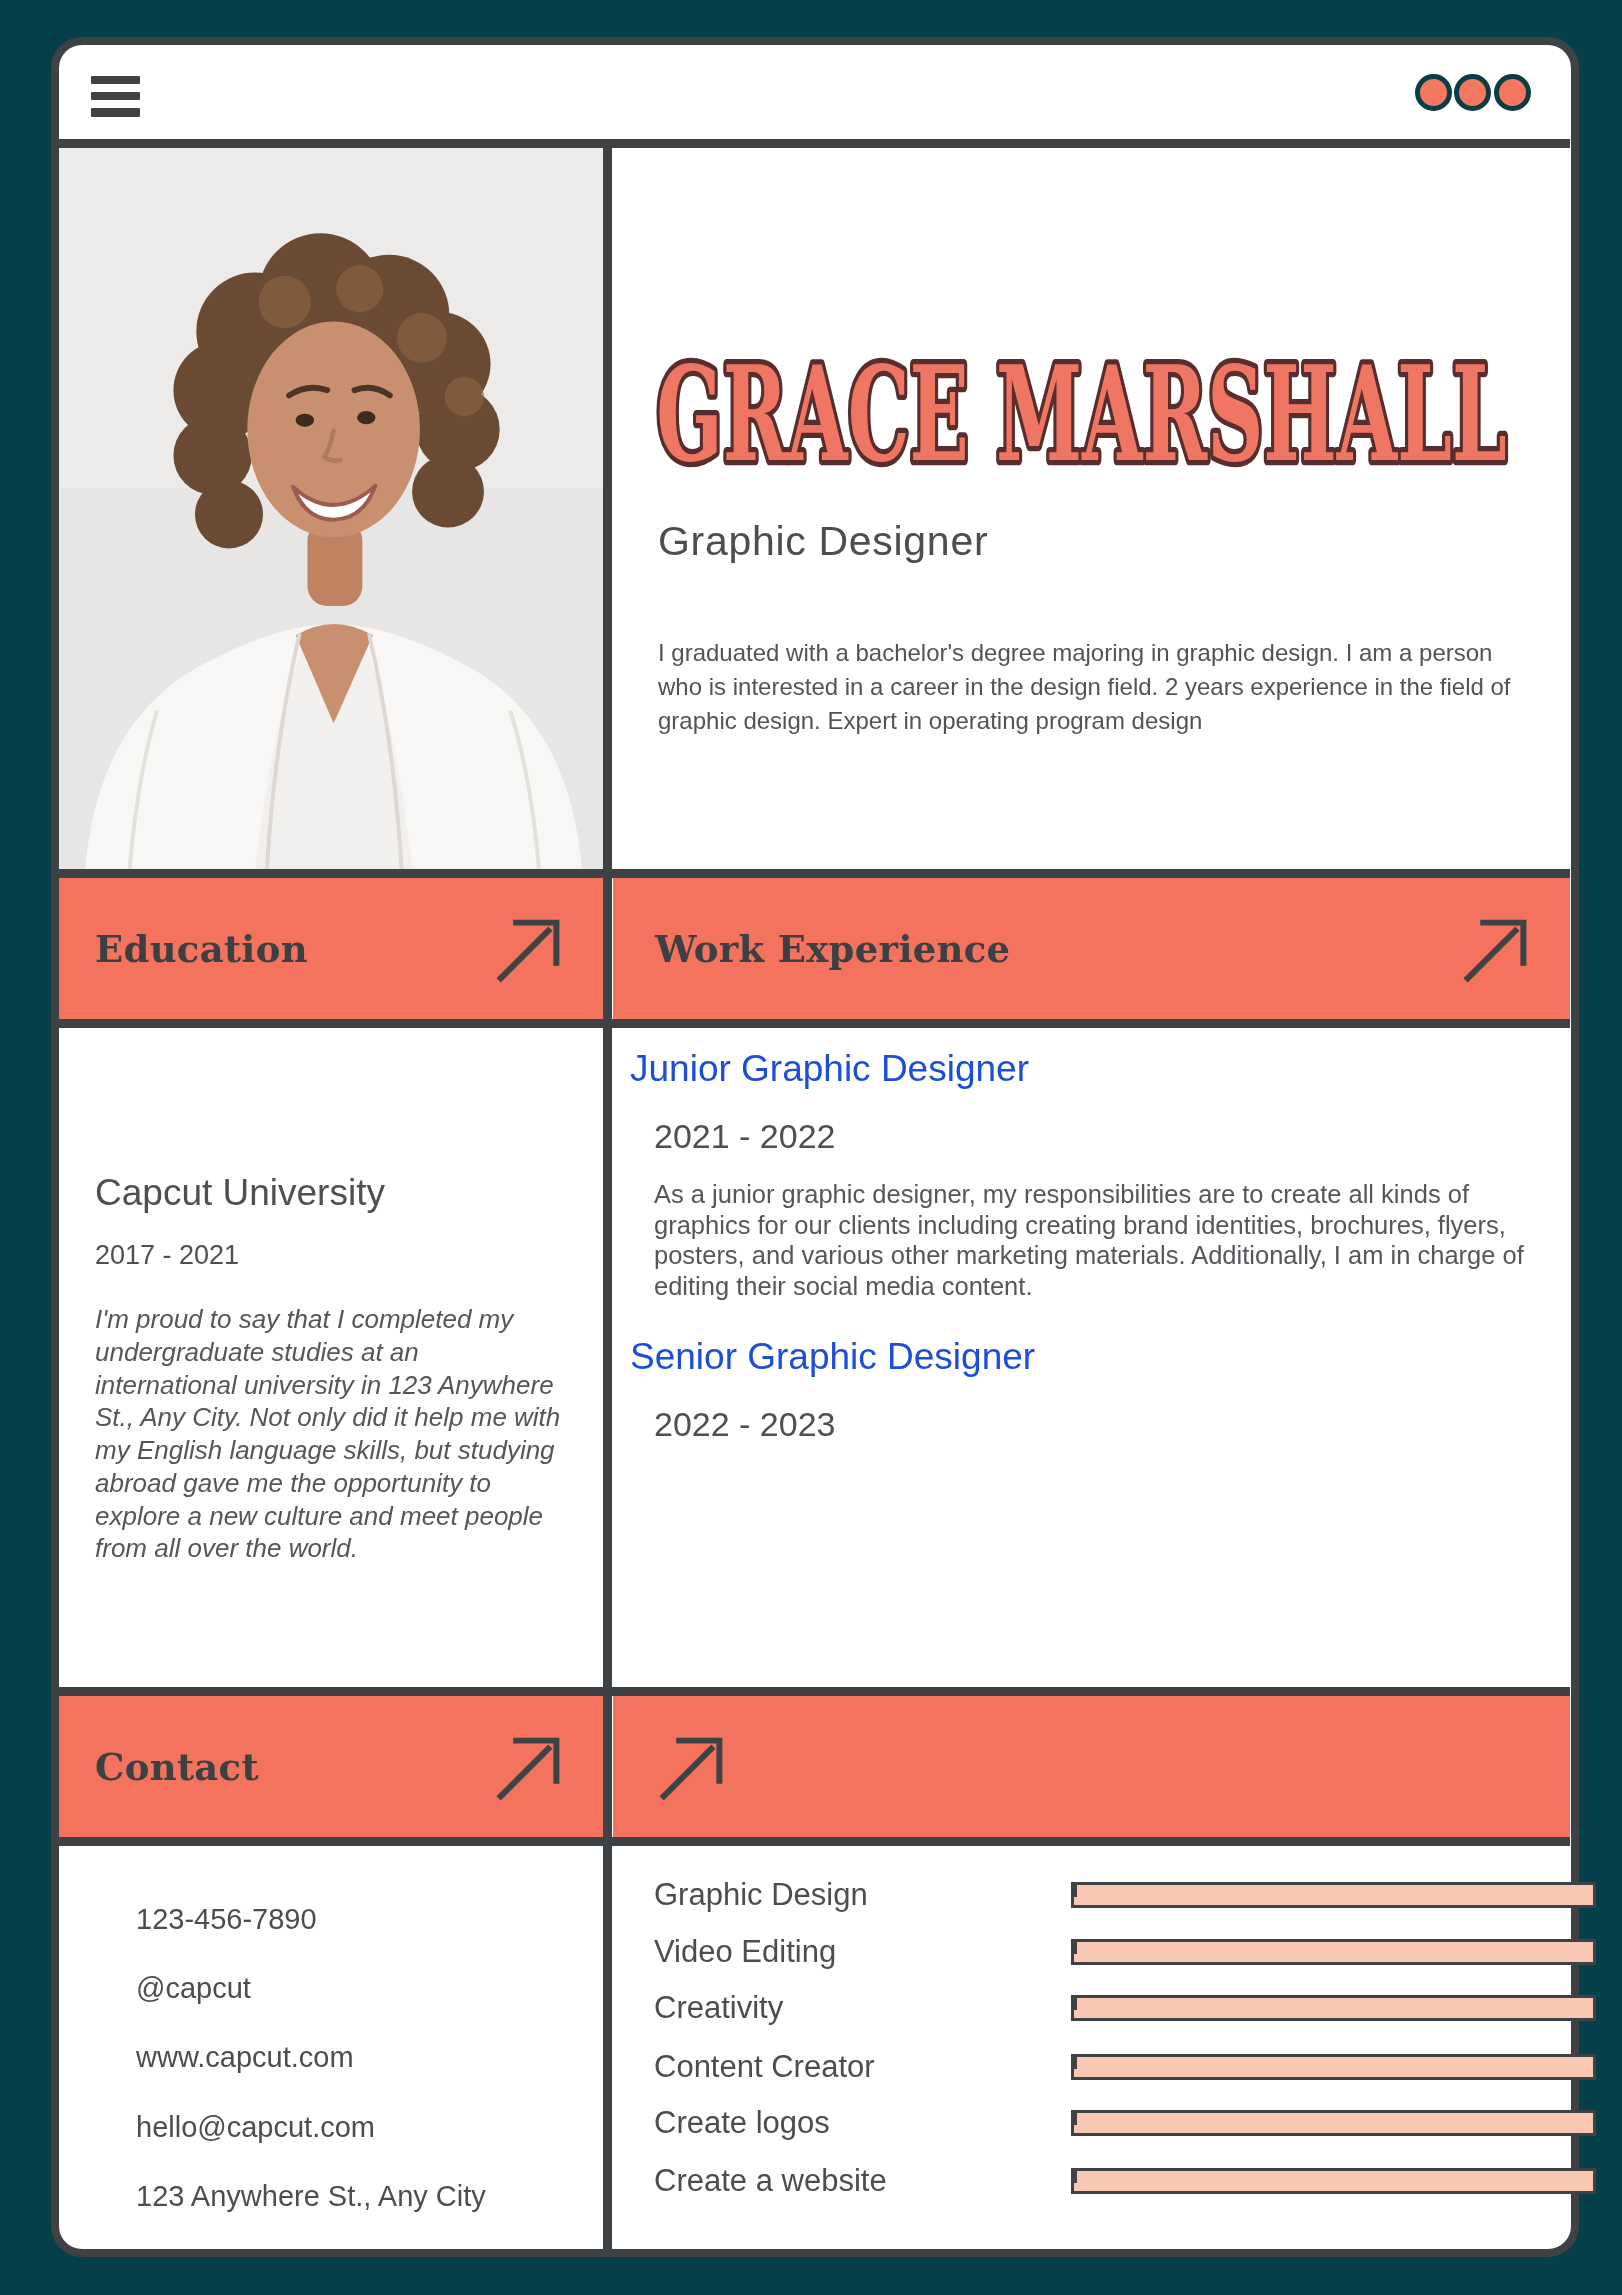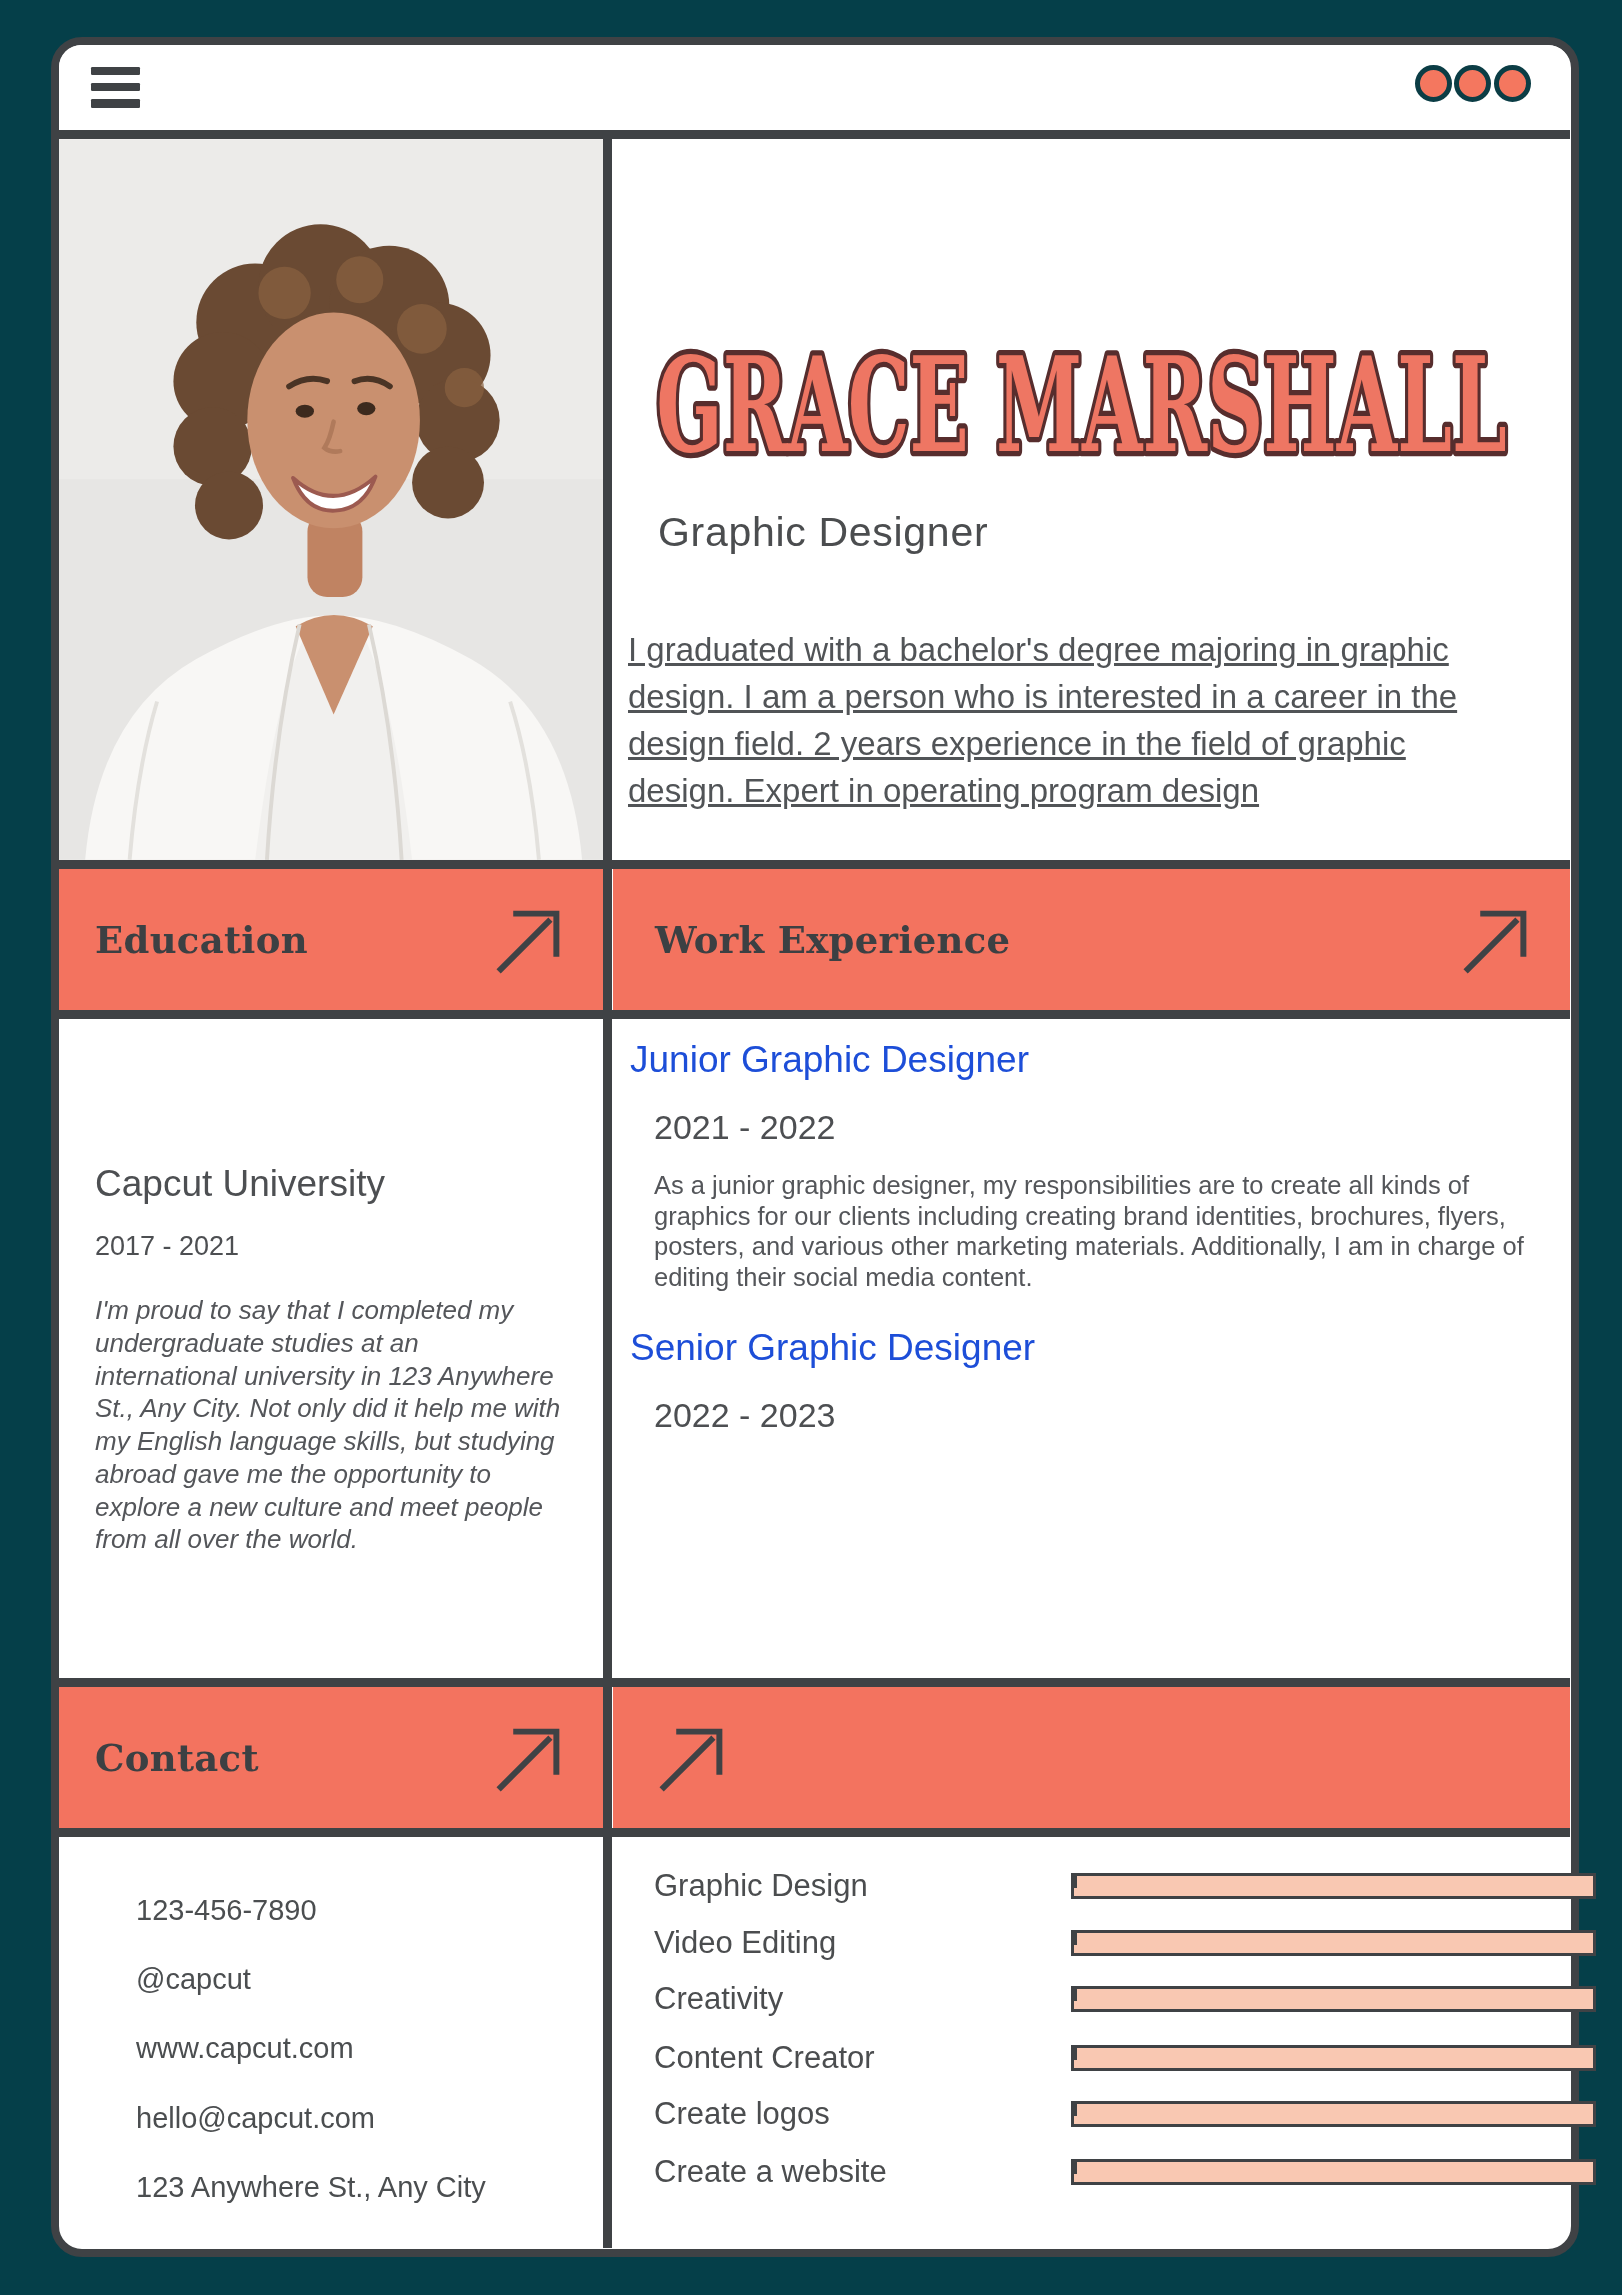--- a/index.html
+++ b/index.html
@@ -7,35 +7,35 @@
     width:1623px;height:2295px;
     background:#053f49;
     font-family:"Liberation Sans",sans-serif;
     position:relative;overflow:hidden;
   }
   .card{
     position:absolute;left:51px;top:37px;width:1528px;height:2220px;
     background:#ffffff;border:8.5px solid #3f4245;border-radius:31px;
     box-sizing:border-box;
   }
-  .inner{position:absolute;inset:0;}
+  .inner{position:absolute;inset:0;margin-top:9px;}
   .hline{position:absolute;left:0;width:1511px;height:9.2px;background:#3f4245;}
   .vline{position:absolute;left:544px;top:94px;width:9.2px;height:2109px;background:#3f4245;}
   
   .topbar{position:absolute;left:0;top:0;width:1511px;height:85px;background:#fff;border-radius:22px 22px 0 0;}
   .hamburger{position:absolute;left:32px;top:21.6px;width:49px;height:41px;cursor:pointer;}
   .hamburger span{display:block;width:49px;height:8.5px;background:#3f4245;border-radius:1.3px;margin-bottom:7.9px;}
   .dots{position:absolute;right:39px;top:19.6px;display:flex;gap:2.6px;}
   .dot{width:37px;height:37px;border-radius:50%;background:#f4775f;border:5.2px solid #0b3d45;box-sizing:border-box;}
   
   .photo-cell{position:absolute;left:0;top:94px;width:544px;height:721px;overflow:hidden;}
   
   .name-svg{position:absolute;left:592px;top:291px;}
   .role{position:absolute;left:599px;top:464px;font-size:41px;color:#4b4d4f;letter-spacing:0.7px;}
-  .bio{position:absolute;left:569px;top:582px;width:857px;font-size:33px;line-height:1.42;color:#515457;text-decoration:underline;}
+  .bio{position:absolute;left:599px;top:582px;width:857px;font-size:24px;line-height:1.42;color:#515457;}
   
   .band{position:absolute;height:141px;background:#f3735f;display:flex;align-items:center;justify-content:space-between;box-sizing:border-box;}
   .band-title{font-family:"DejaVu Serif",serif;font-weight:700;font-size:37px;color:#3c4043;letter-spacing:0.3px;}
   .band .arrow{flex:0 0 auto;cursor:pointer;}
   .school{position:absolute;left:36px;top:1118px;font-size:37px;color:#4d4f52;}
   .period-left{position:absolute;left:36px;top:1186px;font-size:27px;color:#4d4f52;}
   .edu-desc{position:absolute;left:36px;top:1249px;width:469px;font-size:26px;line-height:1.26;color:#54565a;font-style:italic;}
   
   .job-title{position:absolute;left:571px;font-size:37px;color:#1d4ed8;}
   .job-period{position:absolute;left:595px;font-size:34px;color:#4d4f52;}

